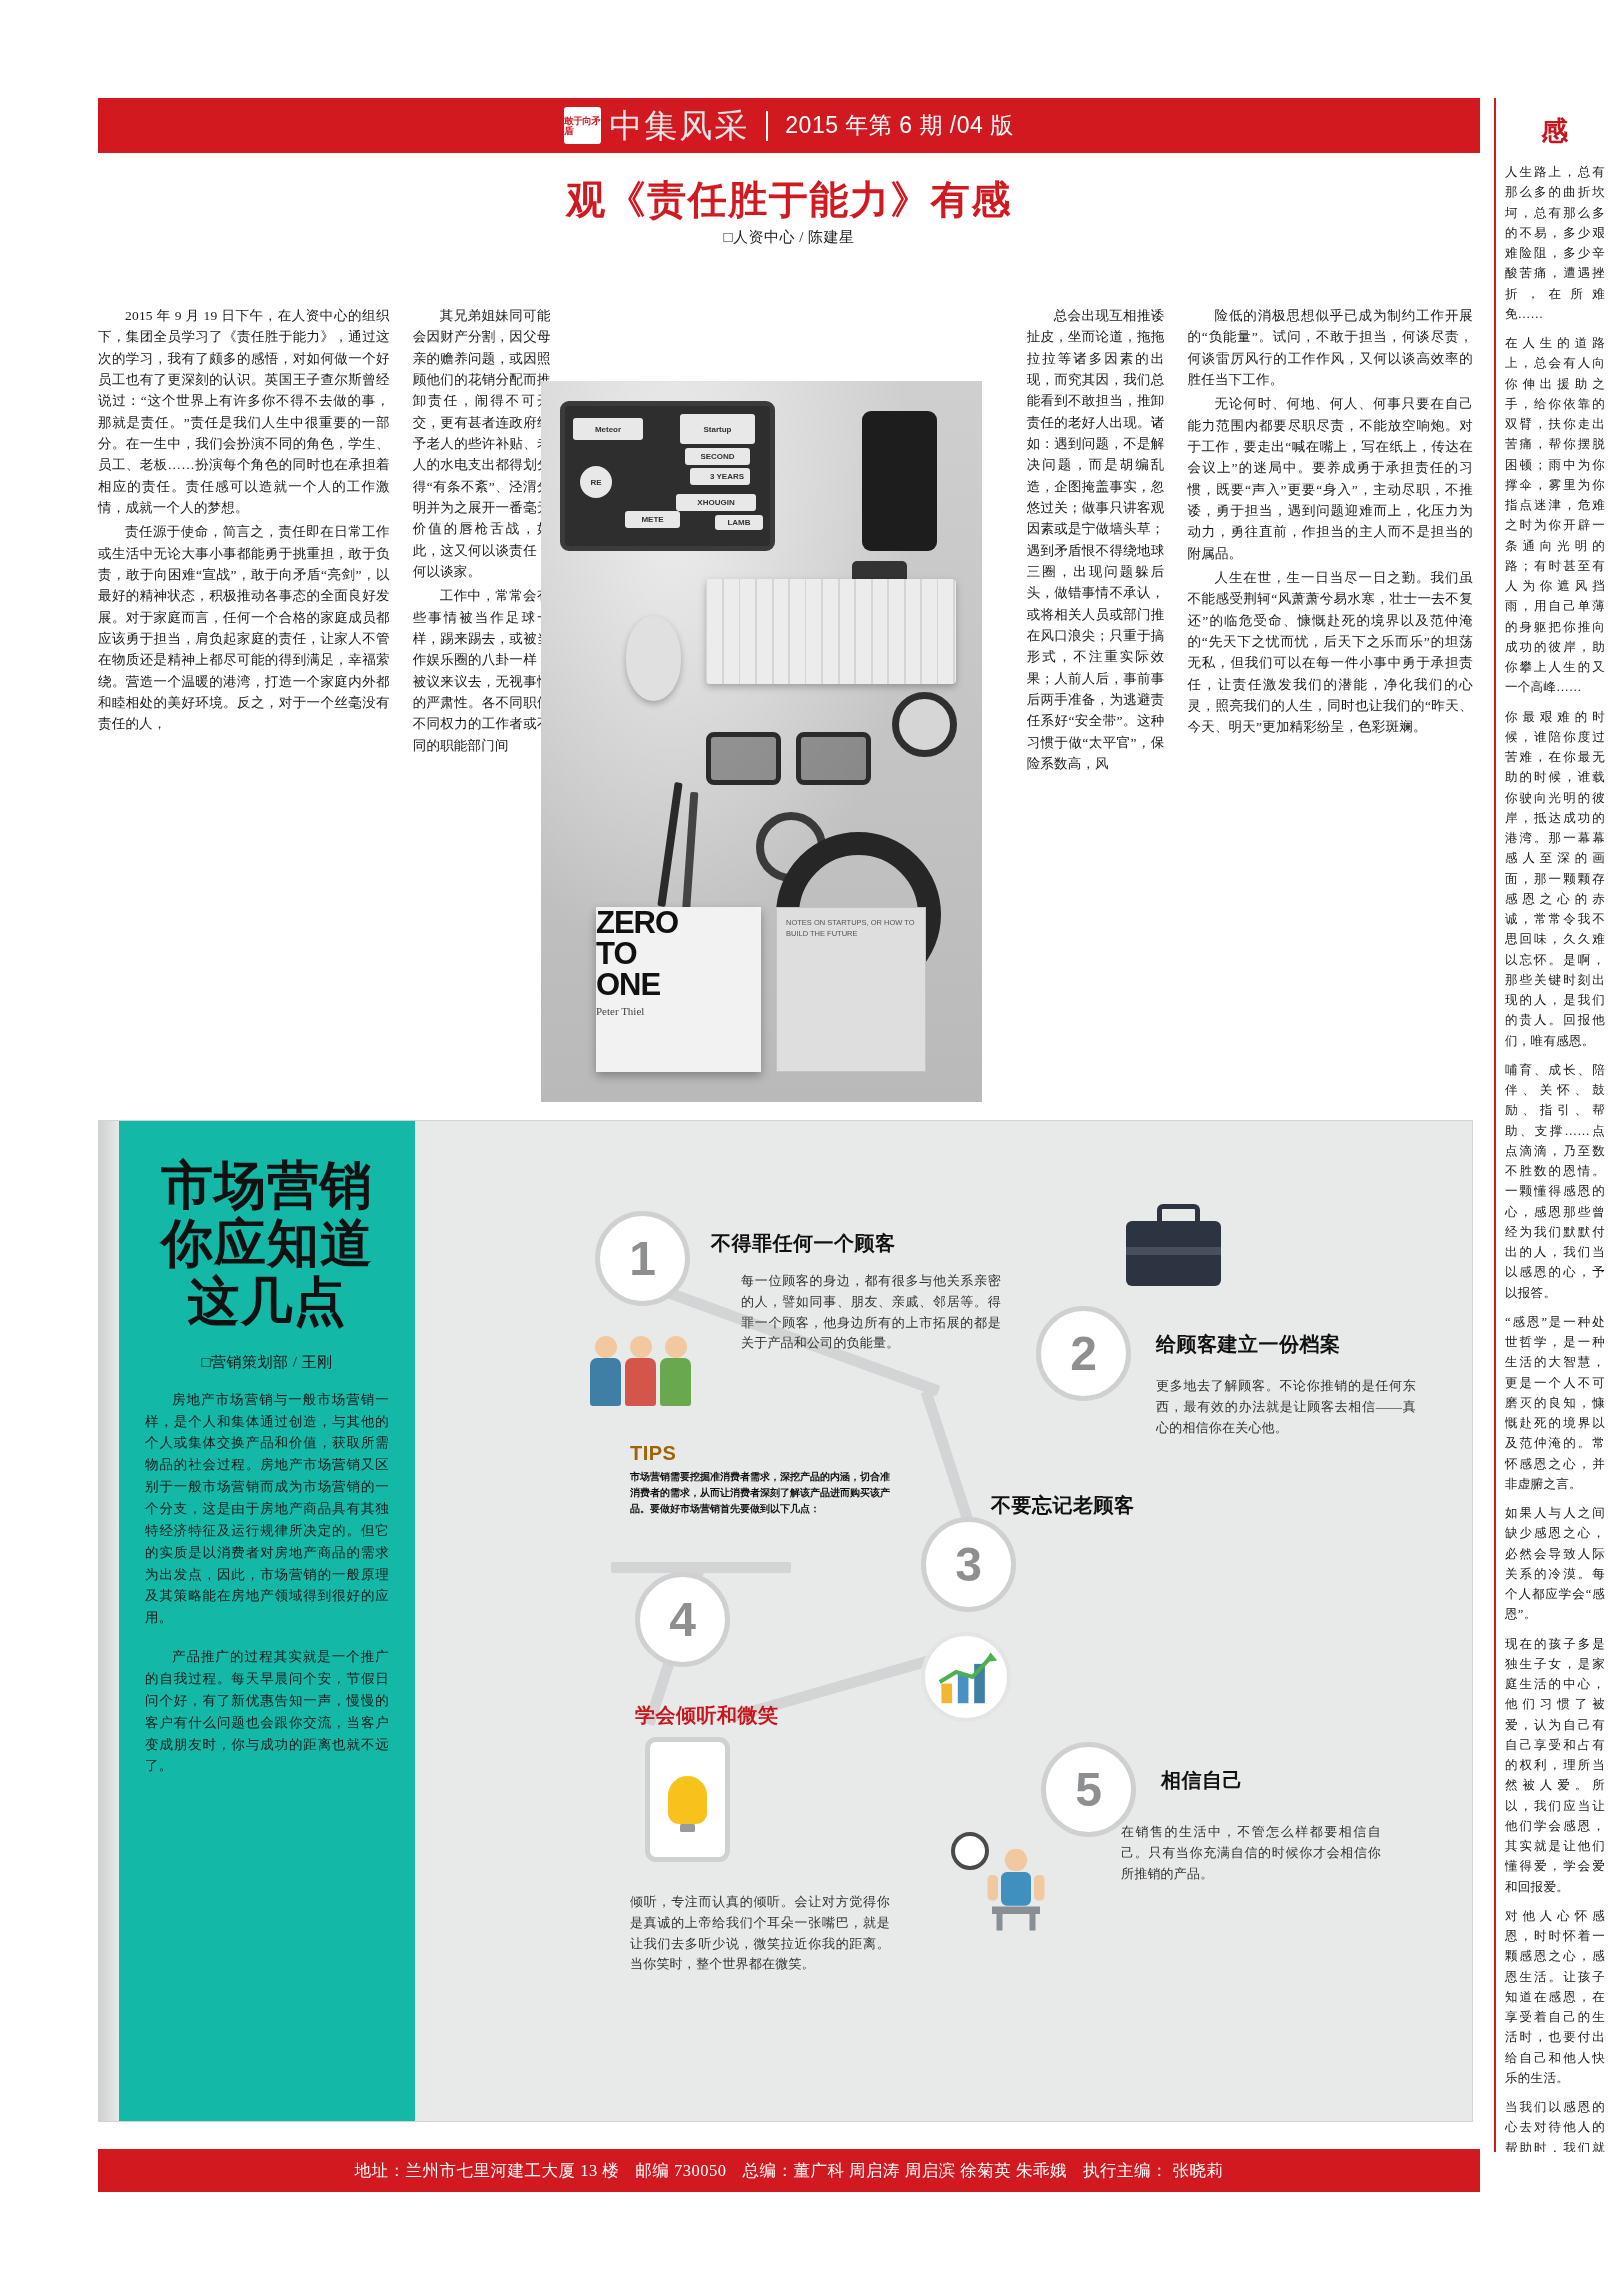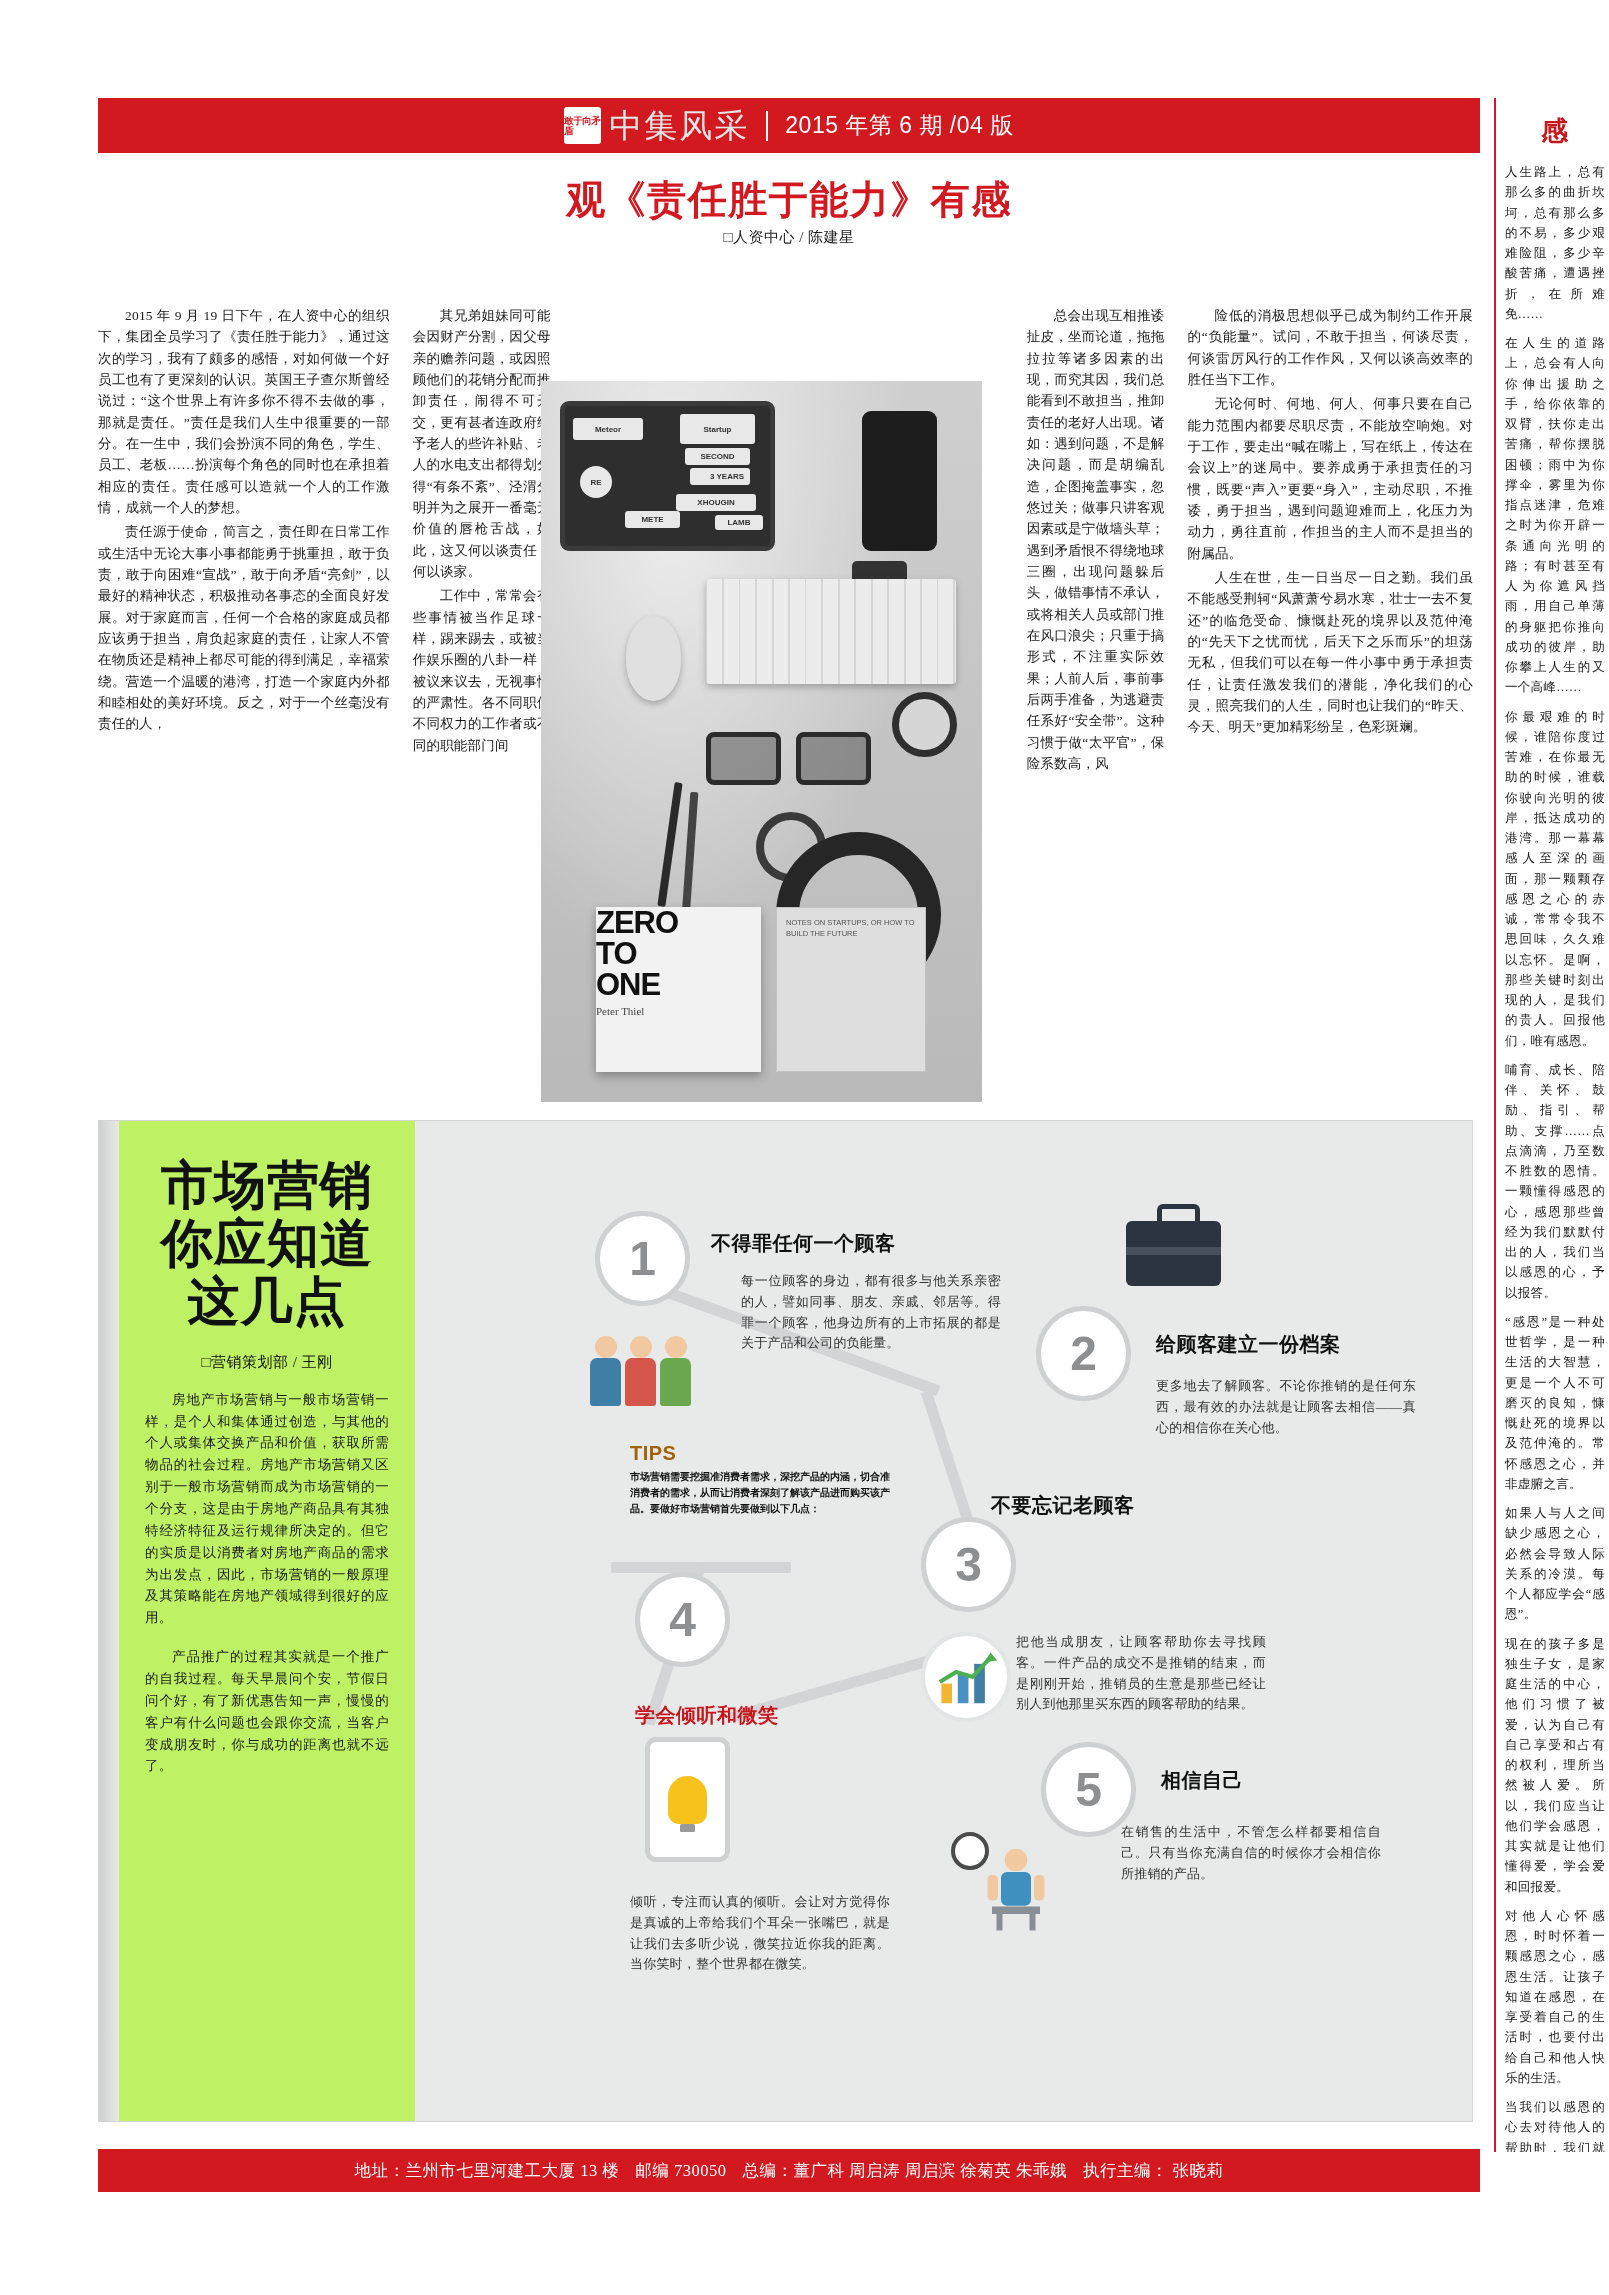--- a/index.html
+++ b/index.html
@@ -234,21 +234,21 @@
     border: 0.5px solid #d3d4d4;
     overflow: hidden;
   }
   .feature:before{
     content:"";
     position:absolute; left:0; top:0; bottom:0; width:20px;
     background:linear-gradient(90deg,#cfd0d0,#e8e9e9);
   }
   .feat-left {
     position:absolute; left:20px; top:0; width:296px; height:100%;
-    background:#bef264;
+    background:#14b8a6;
     padding:35px 26px 15px 26px;
   }
   .feat-title {
     font-family:"Liberation Sans", sans-serif;
     font-weight:bold;
     font-size:52px;
     line-height:1.12;
     letter-spacing:1px;
     color:#111;
     text-align:center;
@@ -483,21 +483,20 @@
       <div class="step-head" style="left:571px; top:371px;">不要忘记老顾客</div>
       <div class="ill chart" style="left:501px; top:511px;">
         <svg width="82" height="82" viewBox="0 0 100 100" aria-hidden="true">
           <rect x="20" y="58" width="13" height="24" fill="#f2b632"></rect>
           <rect x="40" y="46" width="13" height="36" fill="#4a90c4"></rect>
           <rect x="60" y="34" width="13" height="48" fill="#3f7fa5"></rect>
           <polyline points="18,56 38,44 58,50 80,26" fill="none" stroke="#4caf50" stroke-width="5"></polyline>
           <polygon points="80,20 88,30 72,32" fill="#4caf50"></polygon>
         </svg>
       </div>
-      <div class="step-body" style="left:596px; top:511px; width:250px;">把他当成朋友，让顾客帮助你去寻找顾客。一件产品的成交不是推销的结束，而是刚刚开始，推销员的生意是那些已经让别人到他那里买东西的顾客帮助的结果。</div>
 
       <div class="step-head" style="left:215px; top:581px; color:#c8161d;">学会倾听和微笑</div>
       <div class="ill phone" style="left:225px; top:616px;">
         <span class="bulb"></span>
       </div>
       <div class="step-body" style="left:210px; top:771px; width:260px;">倾听，专注而认真的倾听。会让对方觉得你是真诚的上帝给我们个耳朵一张嘴巴，就是让我们去多听少说，微笑拉近你我的距离。当你笑时，整个世界都在微笑。</div>
 
       <div class="step-head" style="left:741px; top:646px;">相信自己</div>
       <div class="step-body" style="left:701px; top:701px; width:260px;">在销售的生活中，不管怎么样都要相信自己。只有当你充满自信的时候你才会相信你所推销的产品。</div>
       <div class="ill person2" style="left:531px; top:711px;">

